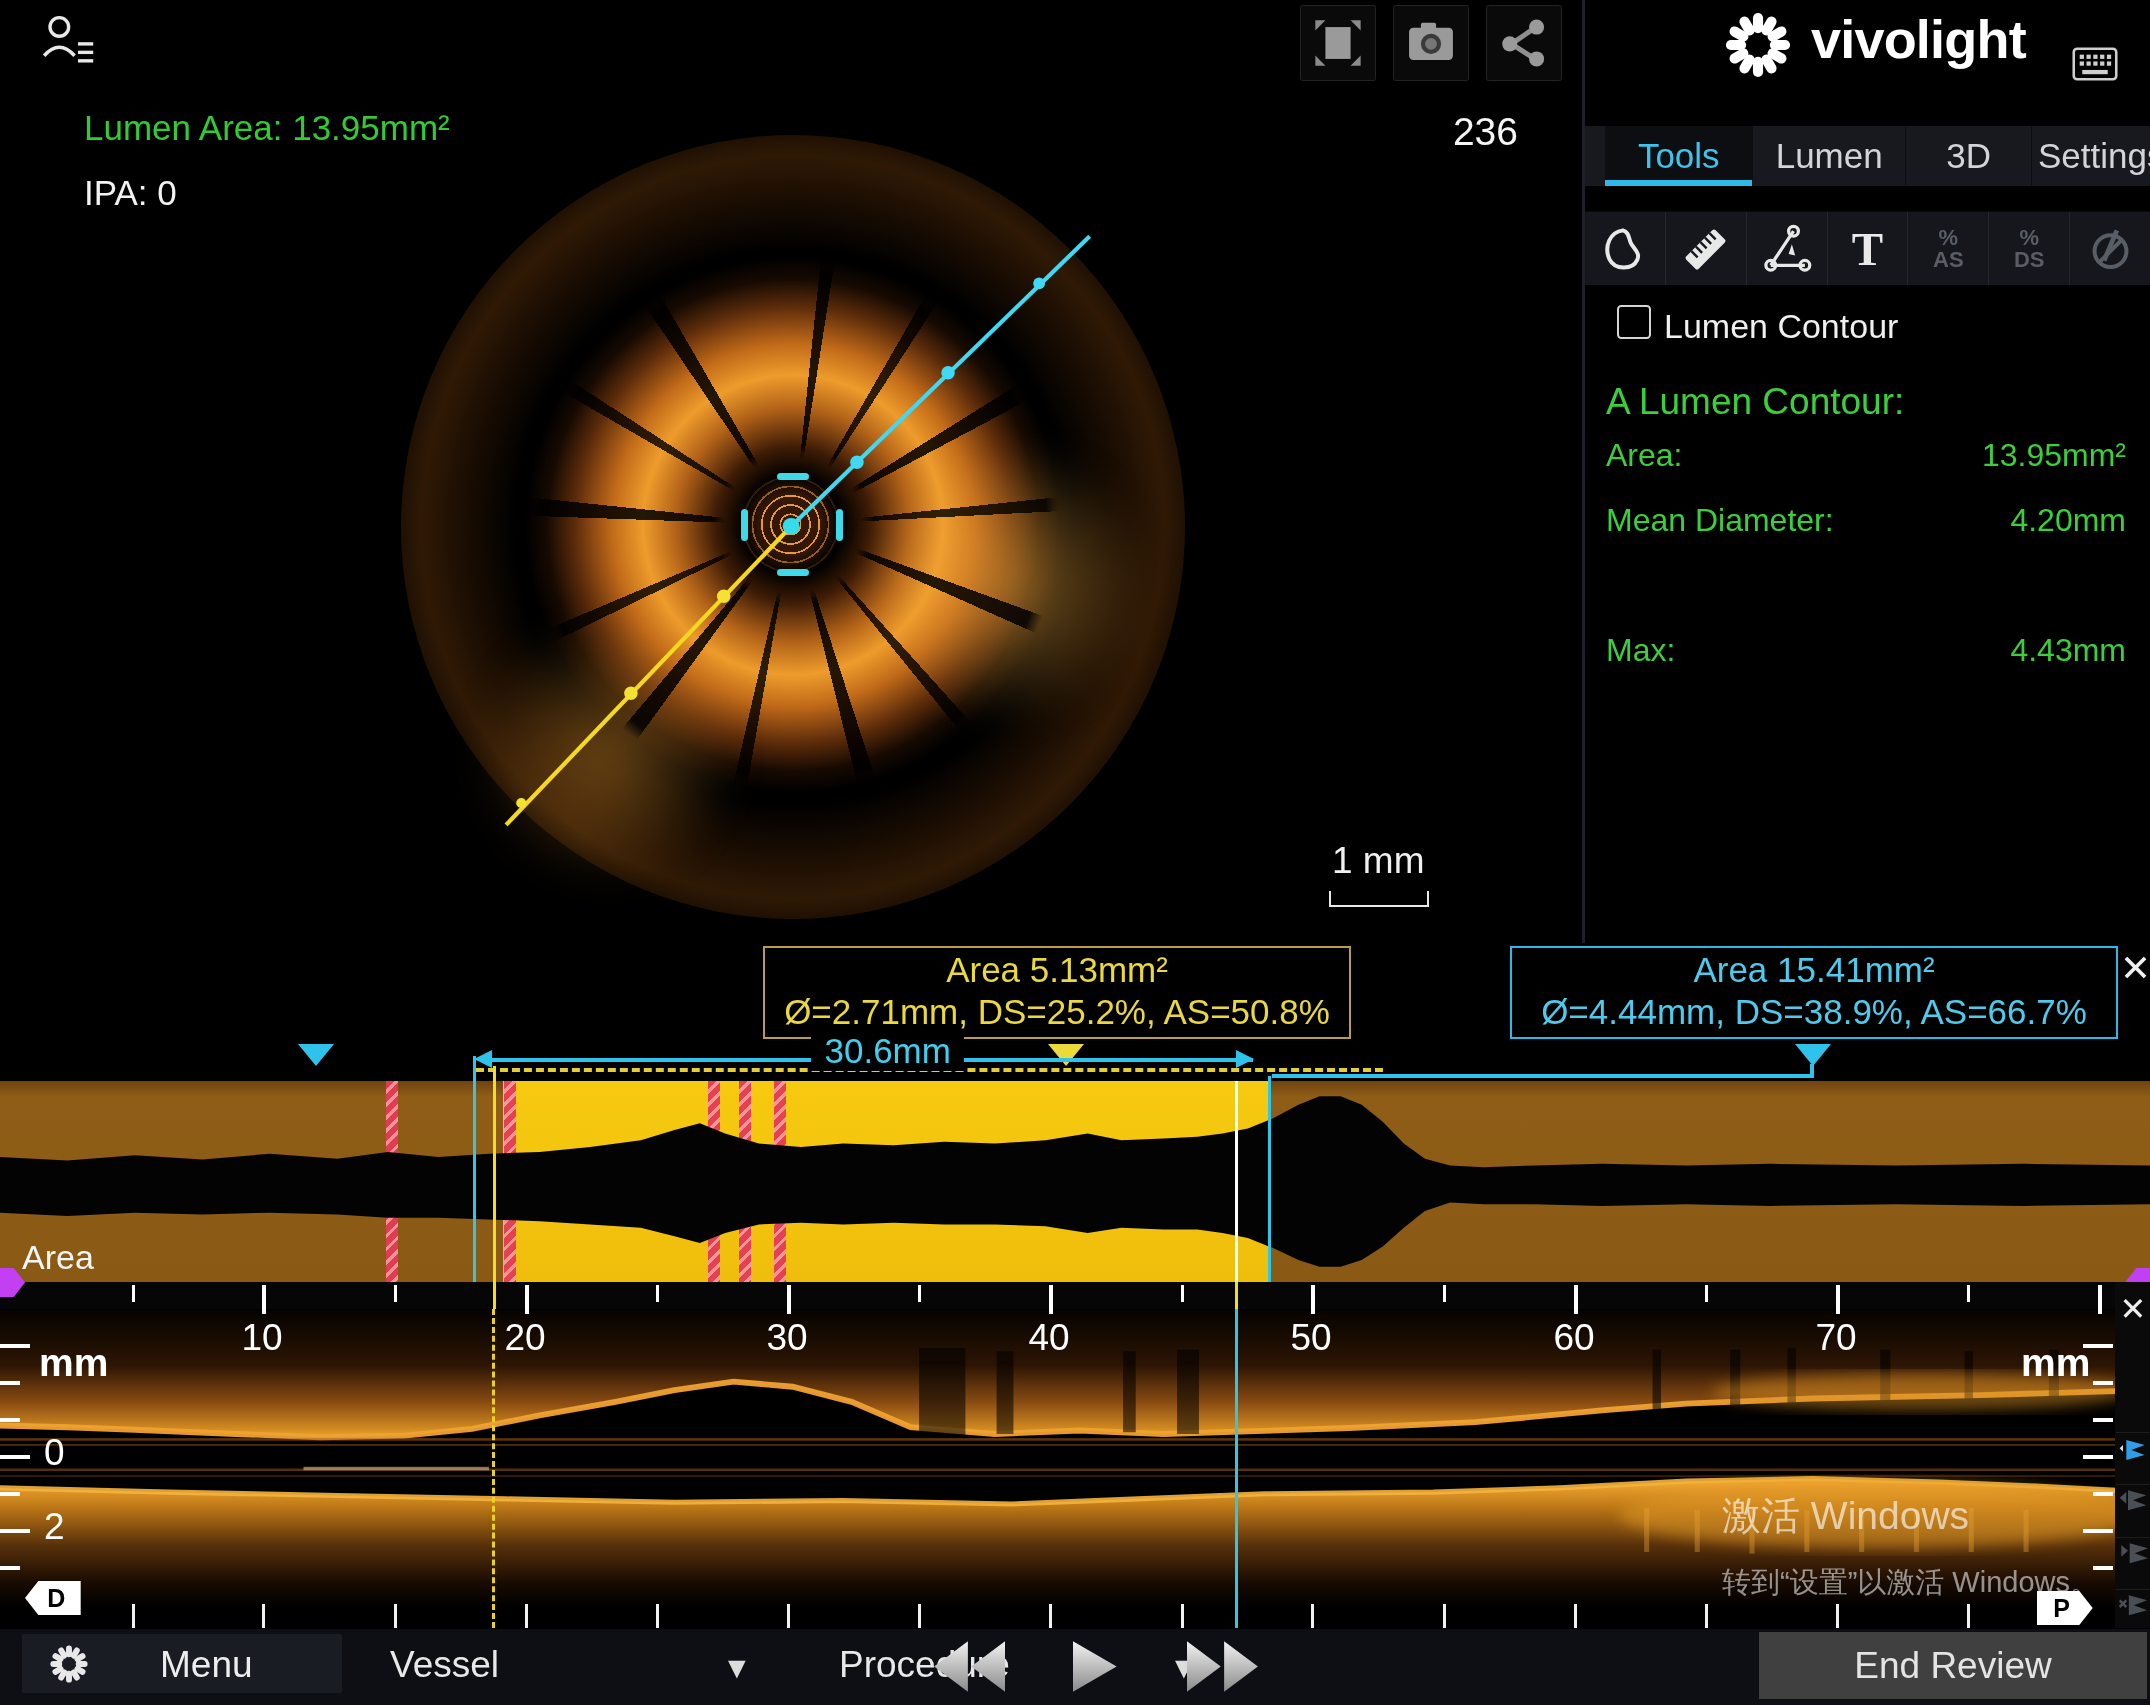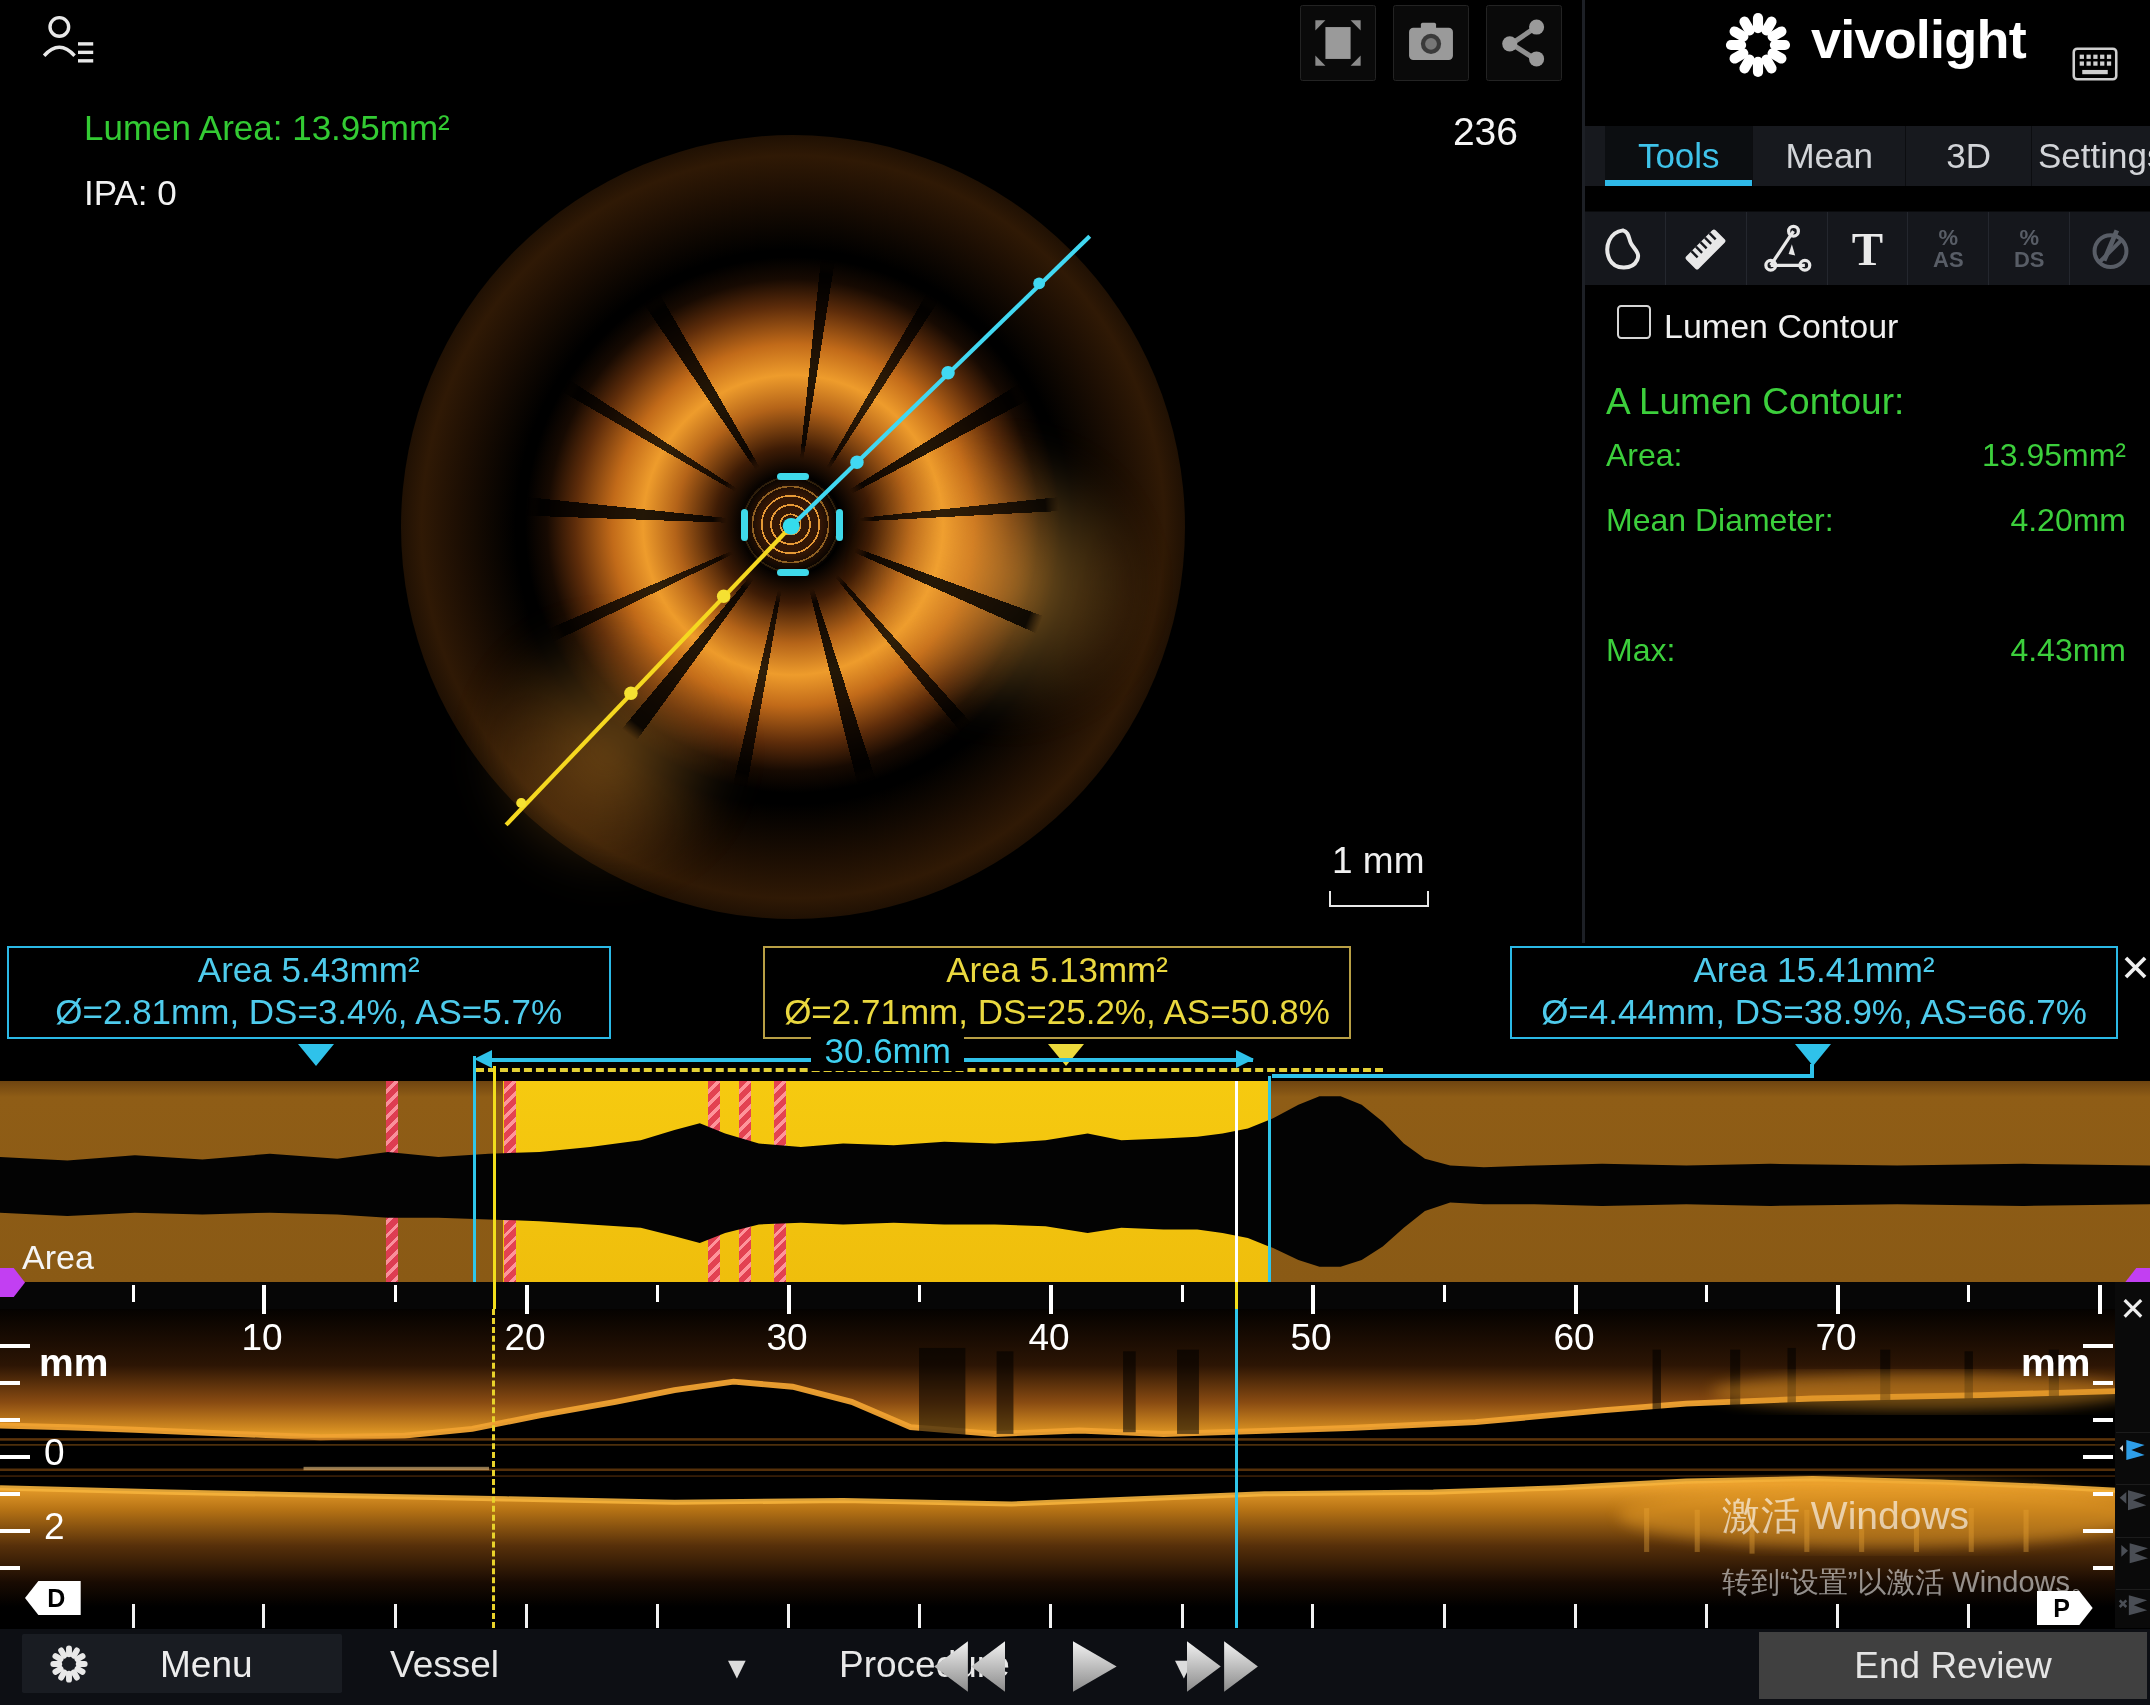--- a/index.html
+++ b/index.html
@@ -242,21 +242,21 @@
           <rect x="17" y="17" width="5" height="5"></rect>
           <rect x="25" y="17" width="5" height="5"></rect>
           <rect x="33" y="17" width="5" height="5"></rect>
           <rect x="41" y="17" width="5" height="5"></rect>
         <rect x="12" y="27" width="30" height="5"></rect>
       </g>
     </svg>
 
     <div id="tabs">
       <div class="tab active" style="width:148px">Tools</div>
-      <div class="tab" style="width:152px">Mean</div>
+      <div class="tab" style="width:152px">Lumen</div>
       <div class="tab" style="width:126px">3D</div>
       <div class="tab" style="width:138px;border-right:none">Settings</div>
     </div>
 
     <div id="tools-row">
       <div class="tool-cell">
         <svg width="51" height="51" viewBox="0 0 64 64">
           <path d="M30,8 C14,10 6,28 13,44 C20,58 42,58 48,45 C52,36 44,32 40,24 C37,18 38,10 30,8 Z" fill="none" stroke="#e8e8e8" stroke-width="5"></path>
         </svg>
       </div>
@@ -322,24 +322,20 @@
       <span class="lbl">Mean Diameter:</span>
       <span class="val">4.20mm</span>
     </div>
     <div class="stat-row" style="top:632px">
       <span class="lbl">Max:</span>
       <span class="val">4.43mm</span>
     </div>
   </div>
 
   <div id="anno-row" class="abs">
-    <div class="anno-box cyan" style="left:6.7px;width:600px">
-      <div class="l1">Area 5.43mm²</div>
-      <div class="l2">Ø=2.81mm, DS=3.4%, AS=5.7%</div>
-    </div>
     <div class="anno-box yellow" style="left:763px;width:584px">
       <div class="l1">Area 5.13mm²</div>
       <div class="l2">Ø=2.71mm, DS=25.2%, AS=50.8%</div>
     </div>
     <div class="anno-box cyan" style="left:1510px;width:604px">
       <div class="l1">Area 15.41mm²</div>
       <div class="l2">Ø=4.44mm, DS=38.9%, AS=66.7%</div>
     </div>
     <div class="xbtn" style="left:2120px;top:6.7px">✕</div>
   </div>

